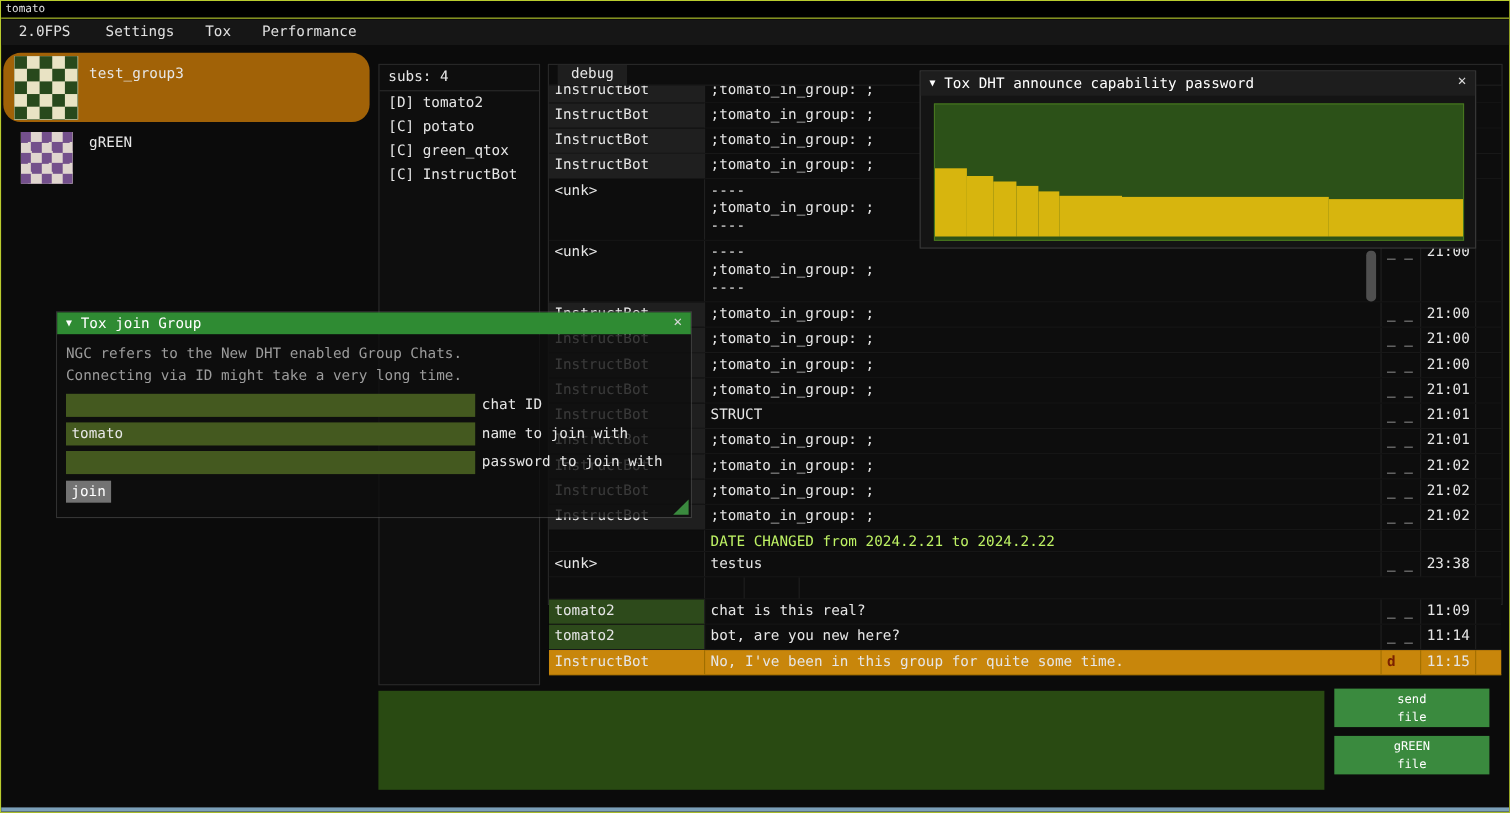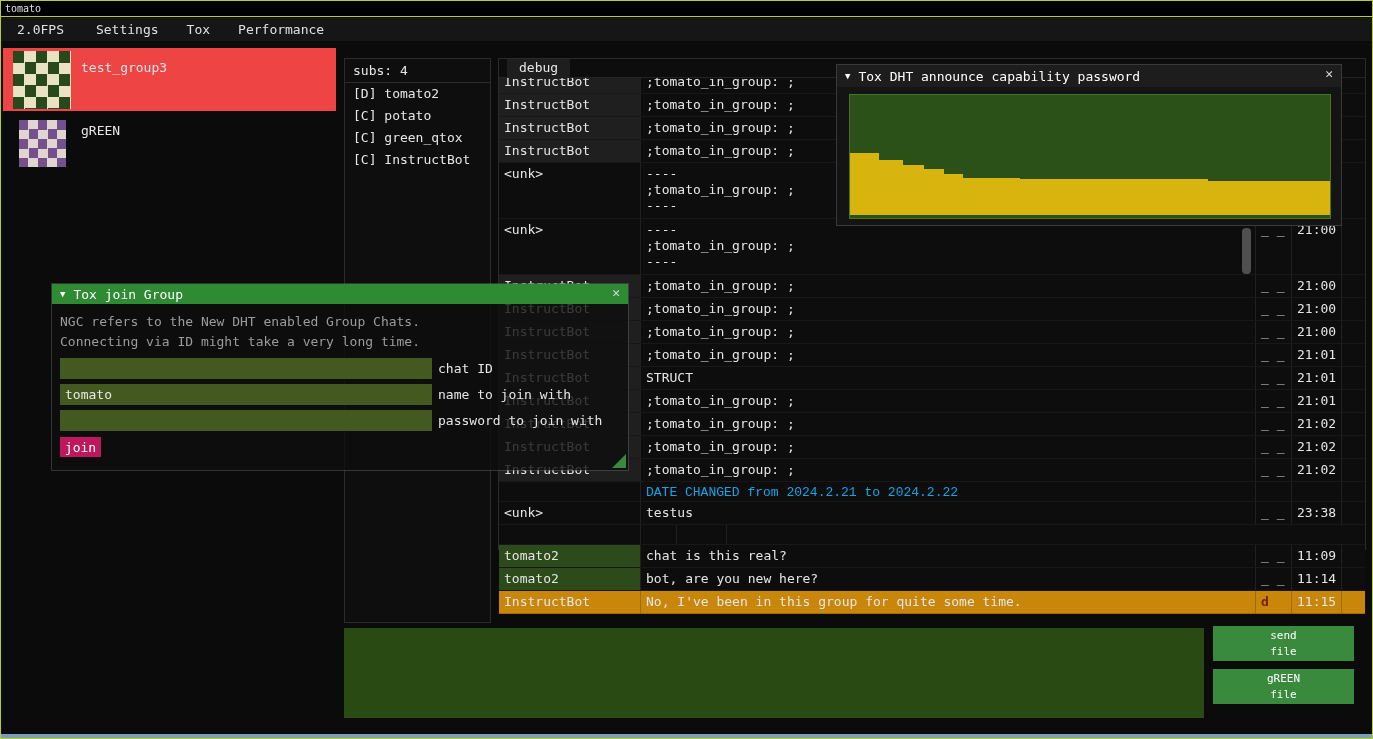--- a/index.html
+++ b/index.html
@@ -12,21 +12,21 @@
   }
   
   .titlebar { position:absolute; left:0; top:0; right:0; height:16px; background:#000;
               border-bottom:1px solid #b9cc2e; font-size:10px; padding:2px 0 0 4px; color:#e0e0e0; }
   .menubar { position:absolute; left:0; top:17px; right:0; height:23px; background:#161616;
              display:flex; align-items:center; padding-left:8px; }
   .fps { padding:0 8px; margin-right:12px; color:#e0e0e0; }
   .menu-item { padding:0 12px; margin-right:4px; color:#e0e0e0; cursor:default; }
   
   .group-item { position:absolute; left:2px; width:333px; height:63px; }
-  .group-item.selected { background:#ef4444; }
+  .group-item.selected { background:#a16207;border-radius:16px; }
   .avatar { position:absolute; }
   .avatar.a1 { left:10px; top:3px; width:58px; height:58px;
     background-color:#e9e3c4;
     background-image: conic-gradient(#e9e3c4 90deg, #28491c 90deg 180deg, #e9e3c4 180deg 270deg, #28491c 270deg);
     background-size: 23px 23px; }
   .avatar.a2 { left:16px; top:9px; width:47px; height:47px;
     background-color:#e0d6cf;
     background-image: conic-gradient(#e0d6cf 90deg, #74508c 90deg 180deg, #e0d6cf 180deg 270deg, #74508c 270deg);
     background-size: 19px 19px; }
   .group-name { position:absolute; left:78px; top:12px; }
@@ -48,21 +48,21 @@
   .c-msg { width:615px; border-right:1px solid #202020; white-space:pre-line; }
   .c-status { width:36px; border-right:1px solid #202020; color:#d8d8d8; }
   .c-time { width:50px; text-align:right; border-right:1px solid #202020; }
   .h23 { height:23px; } .h56 { height:56px; } .h20 { height:20px; }
   .style-bot .c-name { background:#1f1f1f; }
   .style-self .c-name { background:#2d4a1b; }
   .style-highlight, .style-highlight .c-name { background:#c8860b; }
   .style-highlight { border-bottom-color:#a06e00; }
   .style-highlight .cell { border-right-color:#a06e00; }
   .style-highlight .c-status { color:#7a2000; font-weight:bold; }
-  .row-date .c-msg { color:#0ea5e9;font-family:Liberation Mono, monospace; }
+  .row-date .c-msg { color:#bef264; }
   .scroll-thumb { position:absolute; left:1241px; top:227px; width:9px; height:46px;
                   background:#4f4f4f; border-radius:4px; z-index:4; }
   
   .composer-input { position:absolute; left:343px; top:627px; width:860px; height:90px;
                     background:#294a12; border:none; outline:none; resize:none; color:#e6e6e6;
                     font-family:inherit; font-size:13px; padding:6px; }
   .file-btn { position:absolute; left:1212px; width:141px; height:35px; background:#3a8a3e;
               border:none; color:#fff; font-family:inherit; font-size:11px; white-space:pre-line;
               line-height:16px; cursor:pointer; }
   .file-btn.send { top:625px; } .file-btn.paste { top:668px; }
@@ -74,21 +74,21 @@
   .join-win { left:50px; top:282px; width:578px; height:188px; z-index:20; }
   .join-win .fwin-title { background:#2f8b33; }
   .join-body { position:absolute; left:0; top:20px; right:0; bottom:0;
                background:rgba(14,14,14,0.80); padding:8px; }
   .jinfo { color:#9c9c9c; line-height:20px; white-space:nowrap; }
   .jfield { display:flex; align-items:center; margin-top:5px; }
   .jfield:first-of-type { margin-top:6px; }
   .jinput { width:372px; height:21px; background:#44591f; border:none; outline:none;
             color:#e8e8e8; font-family:inherit; font-size:13px; padding:0 5px; }
   .jlabel { margin-left:6px; white-space:nowrap; }
-  .join-btn { margin-top:6px; width:41px; height:20px; background:#be185d; border:none;
+  .join-btn { margin-top:6px; width:41px; height:20px; background:#737373; border:none;
               color:#fff; font-family:inherit; font-size:13px; cursor:pointer; display:block; }
   .resize-grip { position:absolute; right:2px; bottom:2px; width:0; height:0;
                  border-left:14px solid transparent; border-bottom:14px solid #3a8a3e; }
   .hist-win { left:835px; top:63px; width:506px; height:162px; z-index:30; background:#141414; }
   .hist-win .fwin-title { background:#1d1d1d; height:22px; }
   .hist-plot { position:absolute; left:12px; top:29px; width:482px; height:125px;
                background:#2c5118; border:1px solid #47761f; }
   .hist-bars { position:absolute; left:0; right:0; bottom:3px; top:0;
                display:flex; align-items:flex-end; }
   .hbar { background:#d7b50e; }

